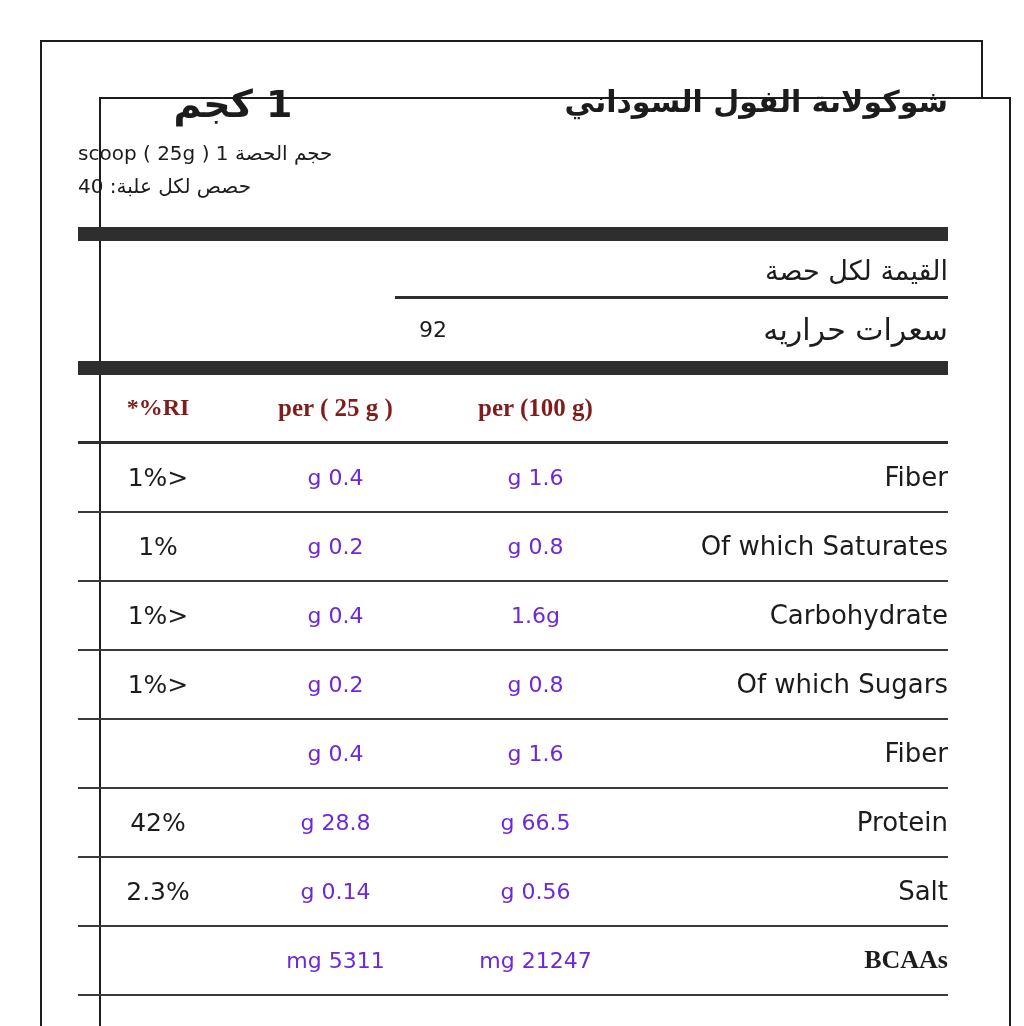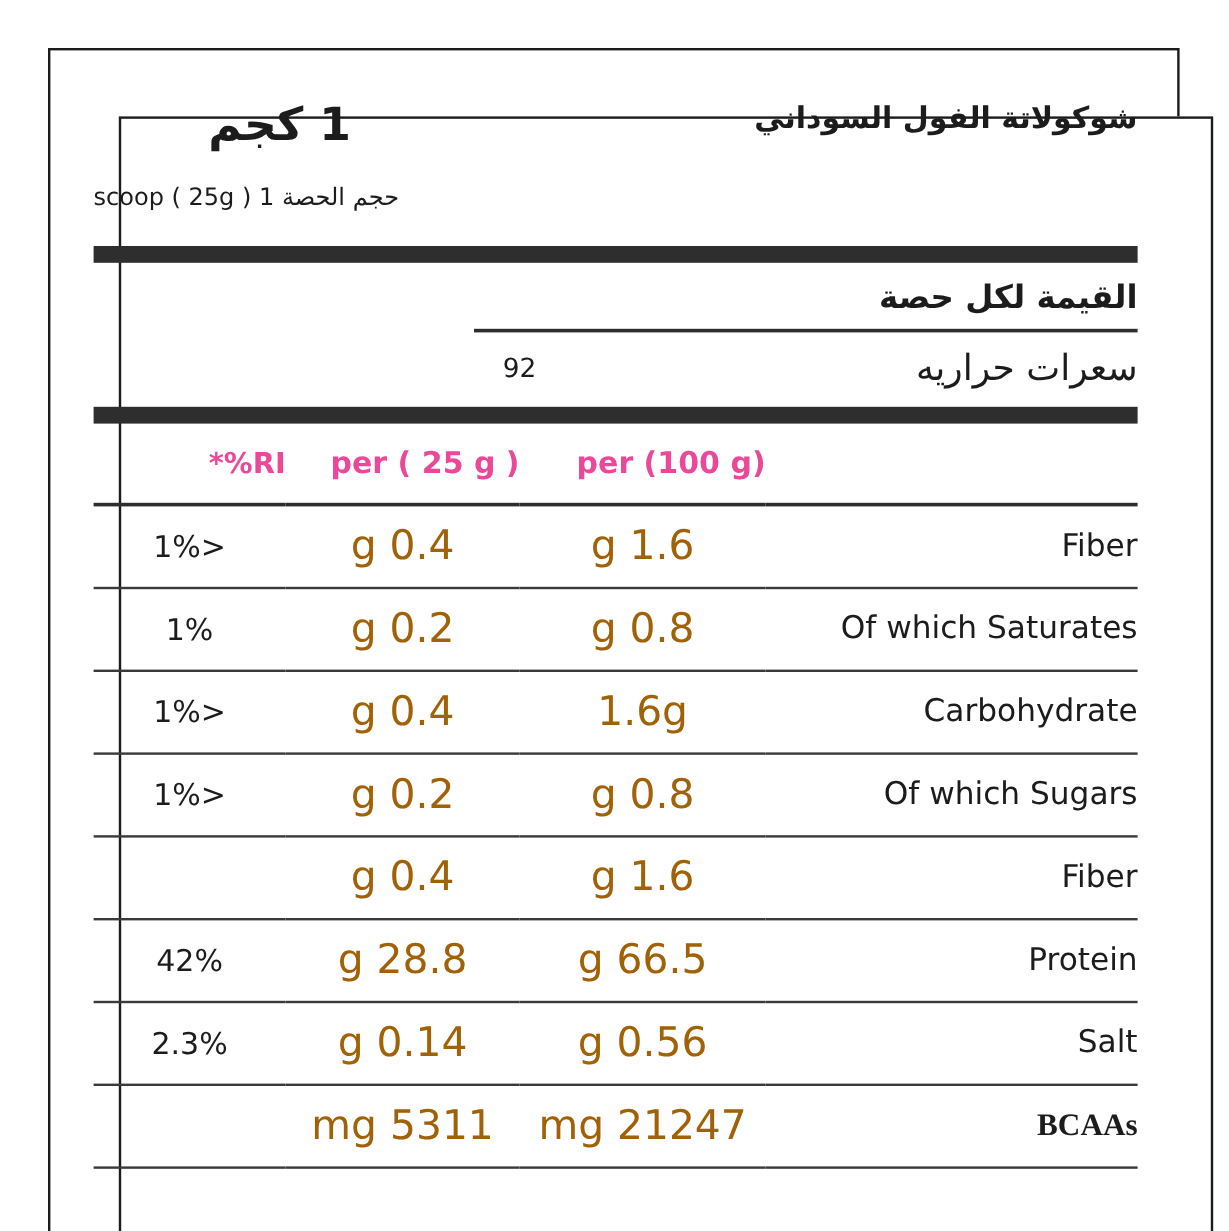--- a/index.html
+++ b/index.html
@@ -48,21 +48,21 @@
   }
 
   
   .header-row {
     display: flex;
     align-items: flex-start;
     justify-content: space-between;
     padding-top: 22px;
   }
   .product-name {
-    font-size: 25px;
+    font-size: 30px;
     font-weight: 700;
     line-height: 1.18;
     letter-spacing: -0.2px;
     color: #1c1c1c;
     max-width: 520px;
     text-align: left;
     direction: rtl;
     margin-left: 30px;
   }
   .header-right {
@@ -80,21 +80,21 @@
     unicode-bidi: plaintext;
   }
   .serving-line {
     font-size: 20px;
     font-weight: 400;
     line-height: 1.55;
     color: #1c1c1c;
     text-align: left;
     direction: rtl;
     unicode-bidi: plaintext;
-    margin-top: 23px;
+    margin-top: 12px;
   }
   .servings-line {
     font-size: 20px;
     font-weight: 400;
     line-height: 1.55;
     color: #1c1c1c;
     text-align: left;
     direction: rtl;
     unicode-bidi: plaintext;
     margin-top: 2px;
@@ -110,21 +110,21 @@
   .bar-thick.second { margin-top: 0; }
 
   
   .cal-head {
     display: flex;
     justify-content: flex-start;
     padding: 14px 0 10px 0;
   }
   .cal-head-text {
     font-size: 27px;
-    font-weight: 700;
+    font-weight: 400;
     color: #1c1c1c;
     direction: rtl;
     text-align: left;
   }
   .cal-divider-wrap {
     display: flex;
     justify-content: flex-start;
   }
   .cal-divider {
     height: 3px;
@@ -175,40 +175,41 @@
     border-bottom: 3px solid #2e2e2e;
   }
   .nutri-table tbody tr:last-child td {
     border-bottom: 2px solid #3a3a3a;
   }
 
   .th-blank { }
   .th-col {
     font-size: 25px;
     font-weight: 700;
-    color: #ec4899;
-    text-align: right;
-    direction: ltr;
+    color: #7f1d1d;
+    text-align: center;
+    direction: ltr;
+    font-family: Liberation Serif, serif;
   }
   .th-col.ri { font-size: 24px; }
 
   .cell-name {
     font-size: 26px;
     font-weight: 400;
     color: #1c1c1c;
     text-align: right;
     direction: ltr;
     padding-right: 4px;
   }
   .cell-name.bold { font-weight: 700; font-family: Liberation Serif, serif; }
 
   .cell-val {
-    font-size: 34px;
-    font-weight: 400;
-    color: #a16207;
+    font-size: 22px;
+    font-weight: 400;
+    color: #6d28d9;
     text-align: center;
     direction: ltr;
     white-space: nowrap;
   }
   .cell-ri {
     font-size: 25px;
     font-weight: 400;
     color: #1c1c1c;
     text-align: center;
     direction: ltr;
@@ -222,20 +223,21 @@
   <div class="inner-frame"></div>
 </div>
 
 <div class="label-body">
 
   <div class="header-row">
     <div class="product-name">شوكولاتة الفول السوداني</div>
     <div class="header-right">
       <div class="pack-size">1 كجم</div>
       <div class="serving-line">حجم الحصة 1 ( 25g ) scoop</div>
+      <div class="servings-line">حصص لكل علبة: 40</div>
     </div>
   </div>
 
   <div class="bar-thick first"></div>
 
   <div class="cal-head">
     <div class="cal-head-text">القيمة لكل حصة</div>
   </div>
 
   <div class="cal-divider-wrap">

